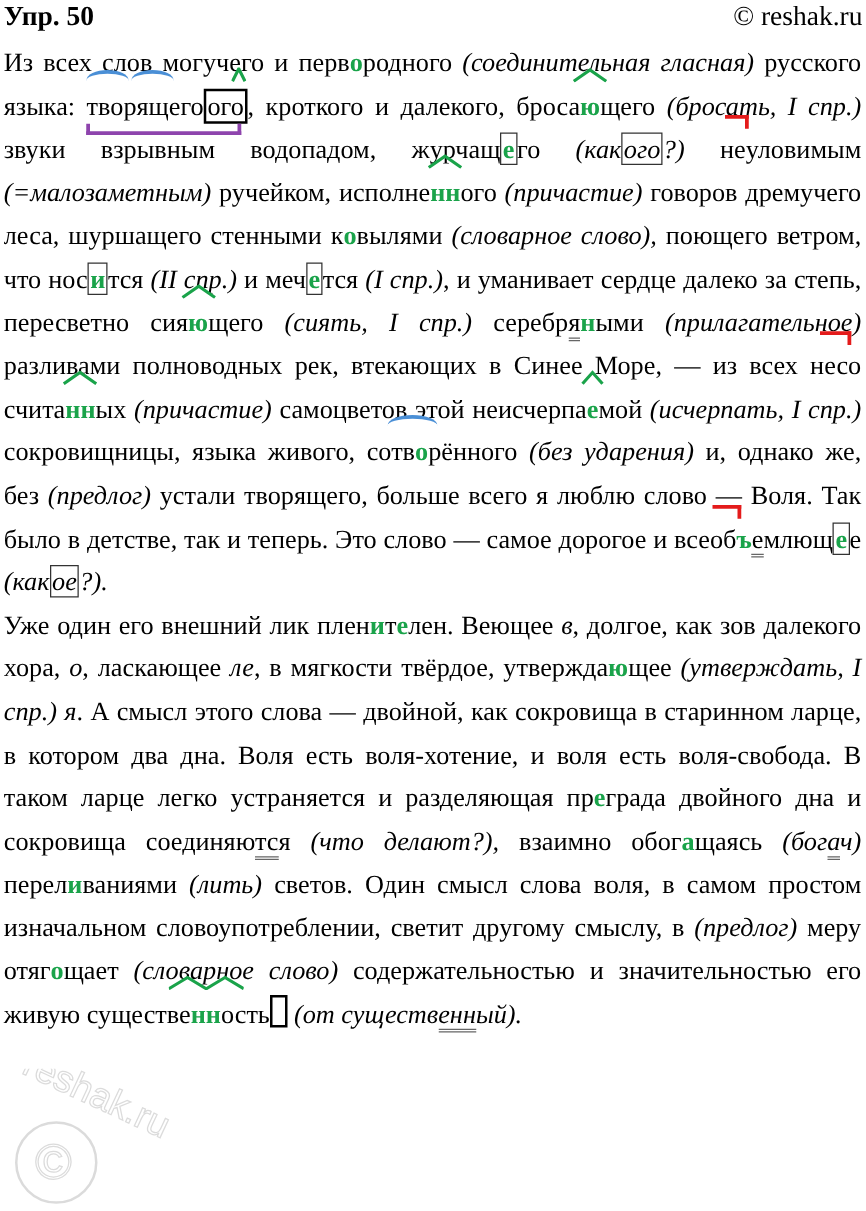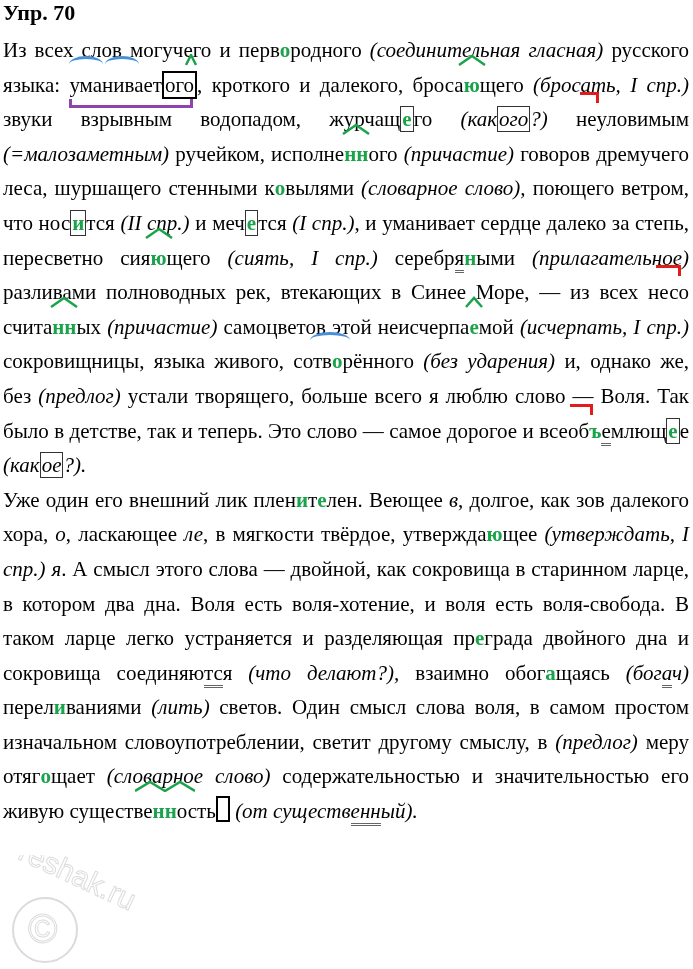--- a/index.html
+++ b/index.html
@@ -22,27 +22,28 @@
   .redc { position: absolute; top: -10px; right: -2px; width: 16px; height: 8px;
           border-top: 3px solid #e41b1b; border-right: 3px solid #e41b1b; }
   .arc { position: absolute; top: -12px; height: 14px; border-top: 3px solid #4a8fd6; border-radius: 50% 50% 0 0; }
   .bracket { position: absolute; bottom: -6px; height: 6px; border: 3px solid #8e44ad; border-top: none; }
   .watermark { position: absolute; left: 0; top: 855px; width: 150px; height: 114px; opacity: 0.35; pointer-events: none; }
 </style>
 </head>
 <body>
 
 <div class="header">
-  <span class="title">Упр. 70</span>
+  <span class="title">Упр. 50</span>
+  <span class="copyright">© reshak.ru</span>
 </div>
 
 <div class="text">
   <p class="para"><span>Из всех слов могучего и перв</span><span class="g">о</span><span>родного </span><span class="note">(соединительная гласная)</span><span> русского языка: </span><span class="mark"><span class="arc" style="left:0;width:34px"></span><span class="arc" style="left:36px;width:34px"></span><span class="bracket" style="left:0;width:118px"></span><svg class="caret" style="left:122px;top:-14px" viewBox="0 0 12 12">
           <polyline points="1,11 6,1 11,11" fill="none" stroke="#1aa34a" stroke-width="2.5"></polyline>
-        </svg><span>уманивает</span><span class="boxb">ого</span></span><span>, кроткого и далекого, броса</span><span class="mark"><svg class="caret" style="width:30px;margin-left:-15px;top:-14px" viewBox="0 0 30 12">
+        </svg><span>творящего</span><span class="boxb">ого</span></span><span>, кроткого и далекого, броса</span><span class="mark"><svg class="caret" style="width:30px;margin-left:-15px;top:-14px" viewBox="0 0 30 12">
           <polyline points="2,11 15,2 28,11" fill="none" stroke="#1aa34a" stroke-width="2.5"></polyline>
         </svg><span class="g">ю</span></span><span>щего </span><span class="note">(бросать, I спр.)</span><span> звуки взрывным водопадом, журчащ</span><span class="g box">е</span><span>го </span><span class="note"><span>(как</span><span class="box">ого</span><span>?)</span></span><span> </span><span class="mark"><span class="redc"></span><span>не</span></span><span>уловимым </span><span class="note">(=малозаметным)</span><span> ручейком, исполне</span><span class="mark"><svg class="caret" style="width:30px;margin-left:-15px;top:-14px" viewBox="0 0 30 12">
           <polyline points="2,11 15,2 28,11" fill="none" stroke="#1aa34a" stroke-width="2.5"></polyline>
         </svg><span class="g">нн</span></span><span>ого </span><span class="note">(причастие)</span><span> говоров дремучего леса, шуршащего стенными к</span><span class="g">о</span><span>вылями </span><span class="note">(словарное слово),</span><span> поющего ветром, что нос</span><span class="g box">и</span><span>тся </span><span class="note">(II спр.)</span><span> и меч</span><span class="g box">е</span><span>тся </span><span class="note">(I спр.)</span><span>, и уманивает сердце далеко за степь, пересветно сия</span><span class="mark"><svg class="caret" style="width:30px;margin-left:-15px;top:-14px" viewBox="0 0 30 12">
           <polyline points="2,11 15,2 28,11" fill="none" stroke="#1aa34a" stroke-width="2.5"></polyline>
         </svg><span class="g">ю</span></span><span>щего </span><span class="note">(сиять, I спр.)</span><span> серебр</span><span class="uu">я</span><span class="g">н</span><span>ыми </span><span class="note">(прилагательное)</span><span> разливами полноводных рек, втекающих в Синее Море, — из всех </span><span class="mark"><span class="redc" style="right:8px;width:22px"></span><span>несо</span></span><span>считa</span><span class="mark"><svg class="caret" style="width:30px;margin-left:-15px;top:-14px" viewBox="0 0 30 12">
           <polyline points="2,11 15,2 28,11" fill="none" stroke="#1aa34a" stroke-width="2.5"></polyline>
         </svg><span class="g">нн</span></span><span>ых </span><span class="note">(причастие)</span><span> самоцветов этой неисчерпа</span><span class="mark"><svg class="caret" style="width:20px;margin-left:-10px;top:-14px" viewBox="0 0 20 12">
           <polyline points="2,11 10,2 18,11" fill="none" stroke="#1aa34a" stroke-width="2.5"></polyline>
         </svg><span class="g">е</span></span><span>мой </span><span class="note">(исчерпать, I спр.)</span><span> сокровищницы, языка живого, сотв</span><span class="mark"><span class="arc" style="left:-22px;width:40px"></span><span class="g">о</span></span><span>рённого </span><span class="note">(без ударения)</span><span> и, однако же, без </span><span class="note">(предлог)</span><span> устали творящего, больше всего я люблю слово — Воля. Так было в детстве, так и теперь. Это слово — самое дорогое и всео</span><span class="mark"><span class="redc" style="right:-4px;width:20px"></span><span>б</span></span><span class="g">ъ</span><span class="uu">е</span><span>млющ</span><span class="g box">е</span><span>е </span><span class="note"><span>(как</span><span class="box">ое</span><span>?).</span></span></p>

